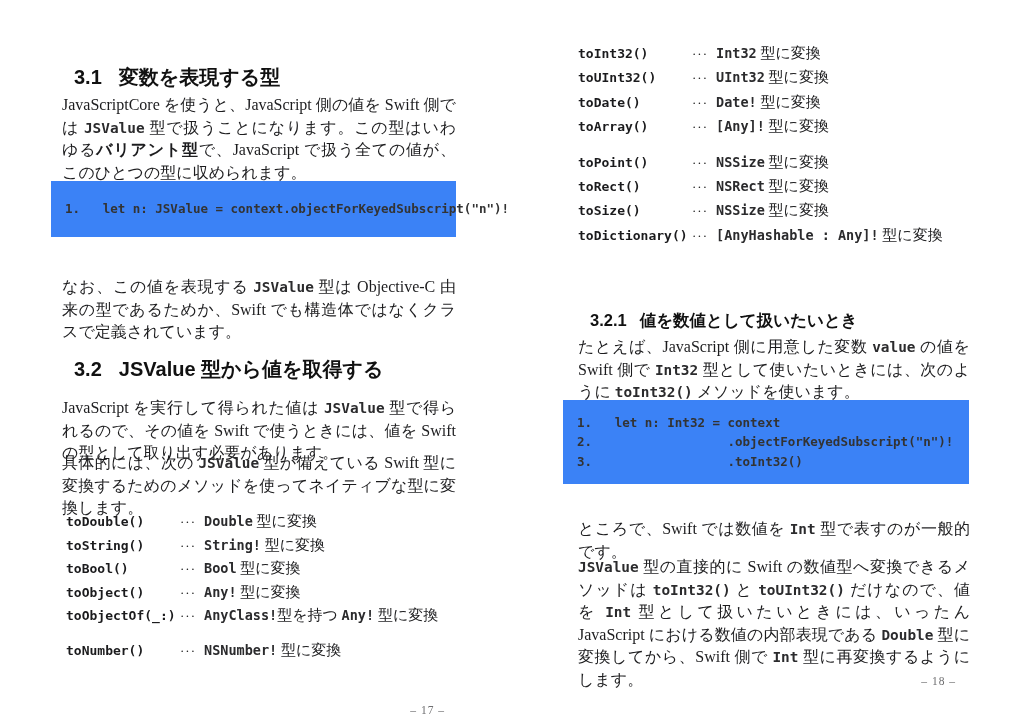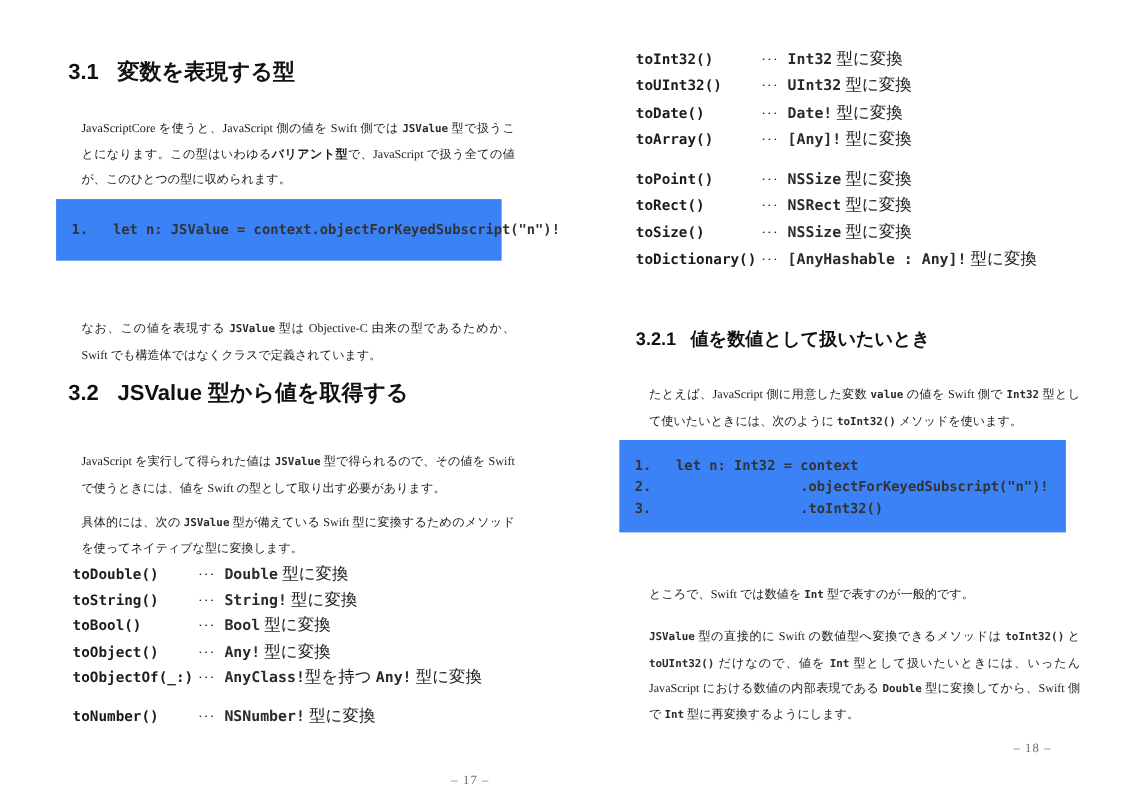--- a/index.html
+++ b/index.html
@@ -6,33 +6,33 @@
   body{
     width:1024px;height:727px;position:relative;background:#ffffff;
     font-family:"Liberation Serif","DejaVu Serif",serif;color:#1c1c1e;
     overflow:hidden;
   }
   .page{position:absolute;top:0;height:727px;background:#ffffff;}
   #left-page{left:0;width:512px;}
   #right-page{left:512px;width:512px;}
 
   .sec-heading{
-    position:absolute;left:62px;margin:0;
+    position:absolute;left:62px;margin:12px;
     font-family:"Liberation Sans","DejaVu Sans",sans-serif;
     font-weight:bold;color:#111;white-space:nowrap;
     display:flex;align-items:baseline;
   }
   .sec-heading .sec-num{margin-right:17px;}
   .h-lvl2{font-size:20px;}
   .h-lvl3{font-size:16.5px;}
   .h-lvl3 .sec-num{margin-right:13px;}
 
   .body-para{
-    position:absolute;left:62px;width:394px;margin:12px;
-    font-size:11px;line-height:22.5px;text-align:justify;
+    position:absolute;left:62px;width:394px;margin:0;
+    font-size:16px;line-height:22.5px;text-align:justify;
   }
   .ic{ 
     font-family:"DejaVu Sans Mono","Liberation Mono",monospace;
     font-weight:bold;font-size:0.90em;color:#2b2b2d;
   }
   .bb{ 
     font-family:"Liberation Sans","DejaVu Sans",sans-serif;
     font-weight:bold;
   }
 

